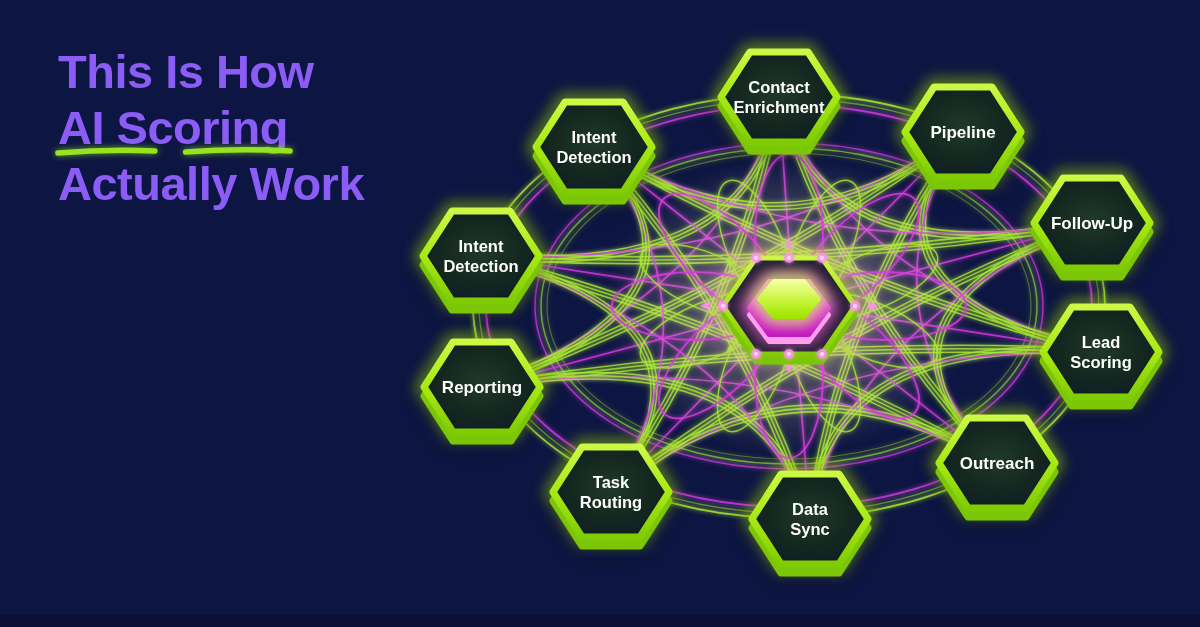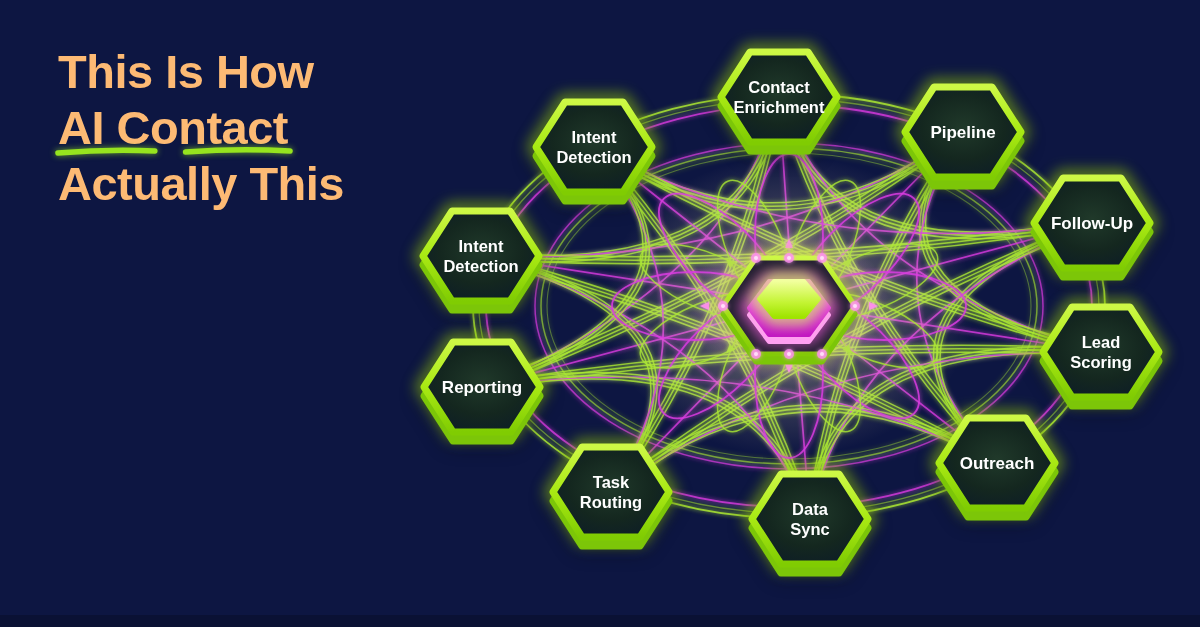--- a/index.html
+++ b/index.html
@@ -273,28 +273,28 @@
           <circle cx="756" cy="354" r="5" fill="#ff8df2" opacity="0.75"></circle>
           <circle cx="756" cy="354" r="2" fill="#ffe3fb" opacity="0.95"></circle>
           <circle cx="789" cy="258" r="5" fill="#ff8df2" opacity="0.75"></circle>
           <circle cx="789" cy="258" r="2" fill="#ffe3fb" opacity="0.95"></circle>
           <circle cx="789" cy="354" r="5" fill="#ff8df2" opacity="0.75"></circle>
           <circle cx="789" cy="354" r="2" fill="#ffe3fb" opacity="0.95"></circle>
         </g>
       </g>
     </svg>
 
-  <div class="title" style="color: #fdba74;">
+  <div class="title" style="color: #8b5cf6;">
     <div class="t-line"><span>This Is How</span></div>
     <div class="t-line">
       <span class="u-wrap">
-        <span>AI Contact</span>
+        <span>AI Scoring</span>
         <svg class="u-svg" viewBox="0 0 252 12" preserveAspectRatio="none">
           <path id="u-path-a" d="M4 7 Q 56 3 106 5" fill="none" stroke="#96e41f" stroke-width="5.5" stroke-linecap="round"></path>
           <path id="u-path-b" d="M138 6 Q 195 2 248 5" fill="none" stroke="#96e41f" stroke-width="5.5" stroke-linecap="round"></path>
         </svg>
       </span>
     </div>
-    <div class="t-line"><span>Actually This</span></div>
+    <div class="t-line"><span>Actually Work</span></div>
   </div>
 
   <div class="band" id="bottom-band" style="background: rgb(10, 17, 52);"></div>
 </div>
 
 </body></html>

